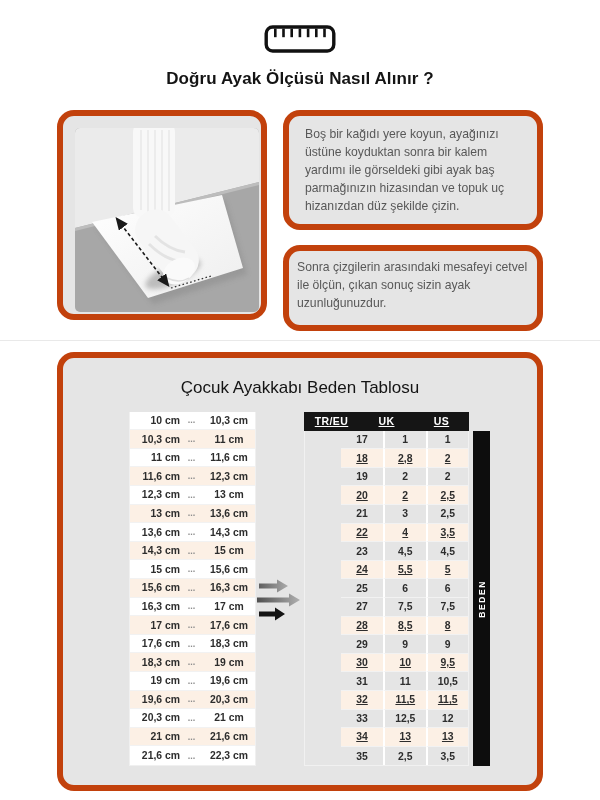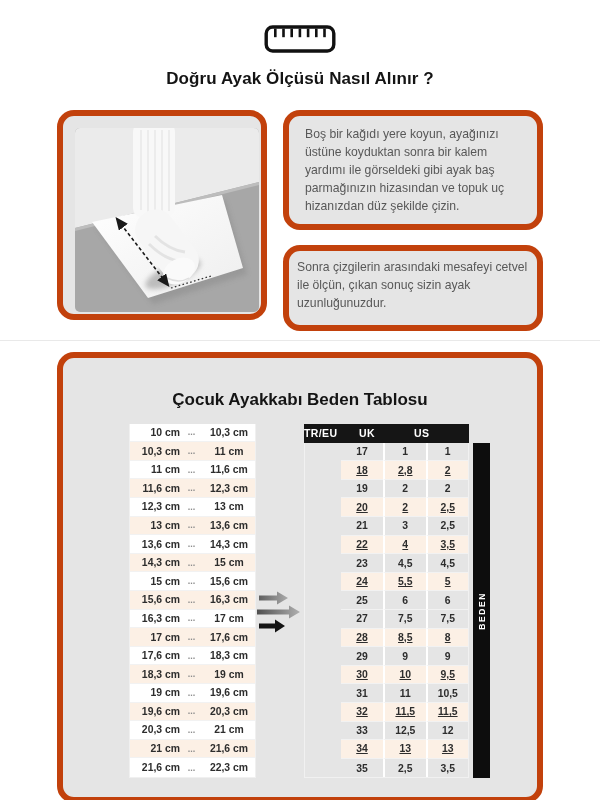--- a/index.html
+++ b/index.html
@@ -17,39 +17,39 @@
   .img-card svg{display:block;border-radius:5px;}
   .right-col{width:260px;display:flex;flex-direction:column;gap:15px;flex:0 0 auto;}
   .text-card{padding:10px 16px 8px;min-height:109px;}
   .text-card.c2{min-height:86px;display:flex;align-items:flex-start;padding:8px 8px;}
   .text-card p{margin:0;font-size:12.2px;line-height:1.47;color:#585858;}
 
   .divider{border:none;border-top:1px solid #e9e9e9;margin:9px 0 0;}
 
   
   .table-card{margin:11px 57px 10px;padding:20px 0 19px;}
-  .section-title{margin:12px;text-align:center;font-size:17px;font-weight:bold;color:#141414;}
+  .section-title{margin:0;text-align:center;font-size:17px;font-weight:normal;color:#141414;}
   .tables{display:flex;justify-content:space-between;align-items:flex-start;margin-top:14px;padding:0 56px 0 66px;}
 
   .thead{background:#151515;color:#fff;font-size:10.5px;font-weight:bold;height:19px;display:flex;align-items:center;justify-content:center;letter-spacing:.4px;}
 
   .cm-table{width:127px;flex:0 0 auto;}
   .cm-body{border:1px solid #f0f0f0;border-top:none;box-sizing:border-box;}
   .crow{display:flex;height:18.6px;align-items:center;background:#fff;border-bottom:1px solid #f2f2f2;box-sizing:border-box;font-size:10.4px;font-weight:bold;color:#2d2d2d;}
   .crow:last-child{border-bottom:none;}
   .crow.alt{background:#fcf0e5;}
   .crow .c1{width:50px;text-align:right;}
   .crow .dots{width:23px;text-align:center;color:#8d8d8d;font-size:9px;}
   .crow .c3{flex:1;text-align:center;}
 
   .arrows-wrap{align-self:flex-start;margin-top:165px;flex:0 0 auto;}
 
   .size-wrap{display:flex;align-items:stretch;flex:0 0 auto;}
   .size-table{width:165px;}
-  .size-head span{width:55px;text-align:left;}
+  .size-head span{width:55px;text-align:center;text-decoration:underline;}
   .size-head{justify-content:flex-start;}
   .size-body{border:1px solid #f1f1f1;border-top:none;box-sizing:border-box;padding-left:36px;}
   .srow{display:flex;height:18.6px;box-sizing:border-box;}
   .srow span{width:55px;box-sizing:border-box;display:flex;align-items:center;justify-content:center;font-size:10.4px;font-weight:bold;color:#2d2d2d;border-bottom:1px solid #f2f2f2;}
   .srow:last-child span{border-bottom:none;}
   .srow span + span{border-left:2px solid #fff;}
   .srow.alt span{background:#fcf0e5;text-decoration:underline;}
 
   .beden{width:17px;background:#0d0d0d;margin-left:4px;margin-top:19px;display:flex;align-items:center;justify-content:center;}
   .beden span{writing-mode:vertical-rl;transform:rotate(180deg);color:#fff;font-size:8.5px;font-weight:bold;letter-spacing:1.6px;}

